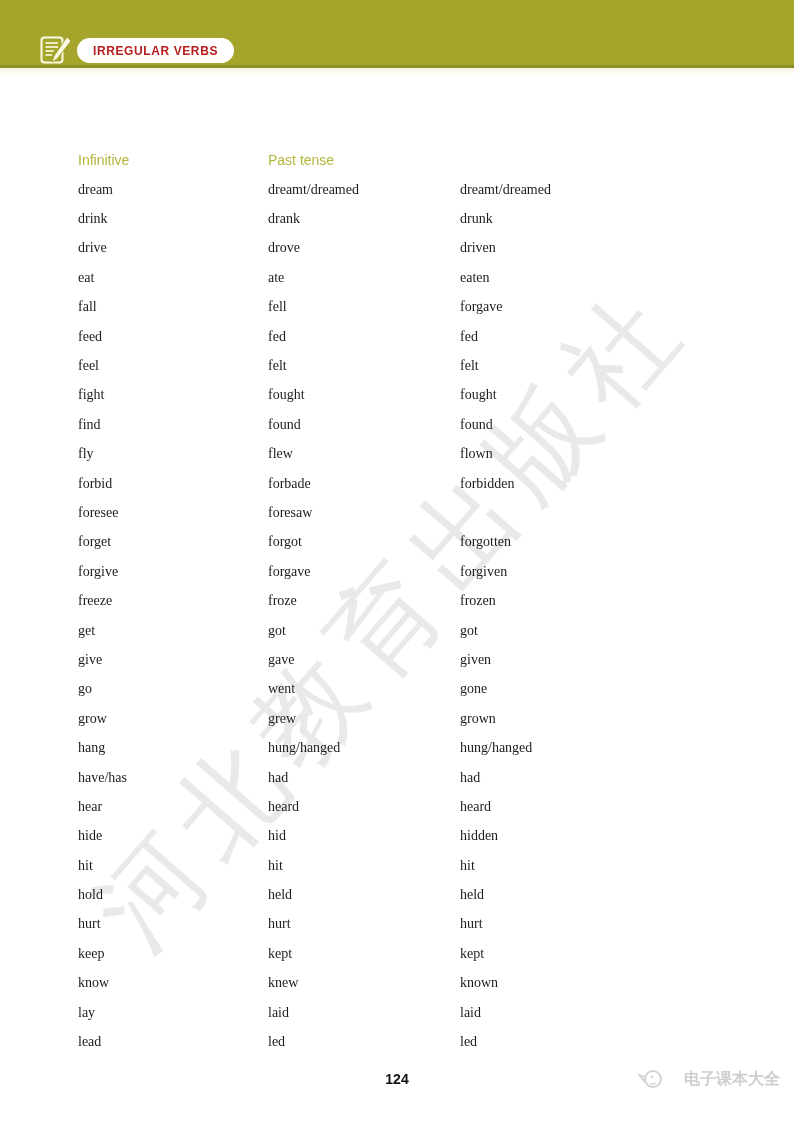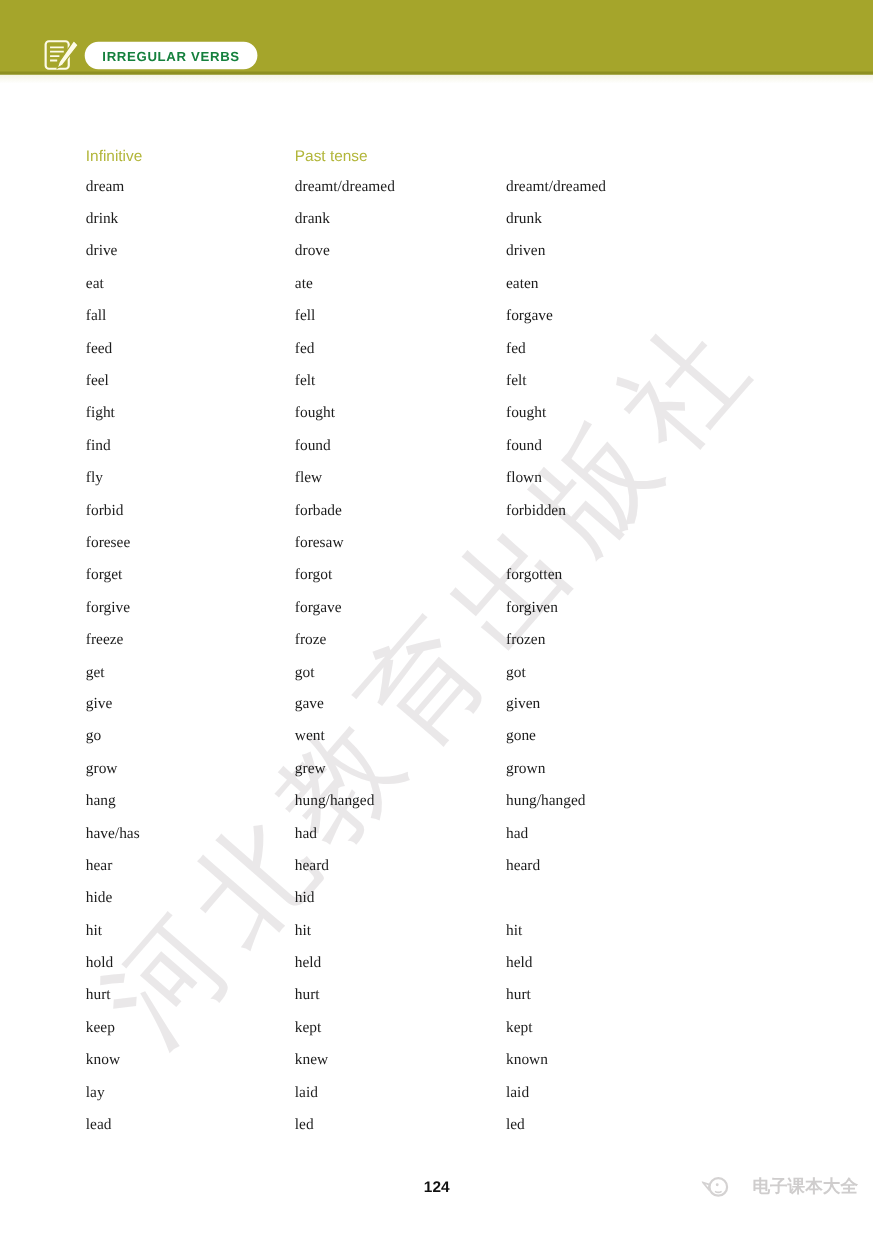--- a/index.html
+++ b/index.html
@@ -19,39 +19,39 @@
     background:linear-gradient(#f4f4e3,#ffffff);
   }
   .doc-icon{position:absolute;left:40px;top:36px;width:32px;height:28px;display:block;}
   .badge{
     position:absolute;left:77px;top:38px;height:25px;min-width:121px;
     background:#ffffff;border-radius:13px;
     display:inline-flex;align-items:center;justify-content:center;
     padding:0 16px;box-sizing:border-box;
   }
   .badge span{
-    font-size:12px;font-weight:bold;letter-spacing:.6px;color:#15803d;
+    font-size:12px;font-weight:bold;letter-spacing:.6px;color:#b91c1c;
   }
 
   
   .press-watermark{
     position:absolute;left:-50px;top:552px;width:880px;height:130px;
     transform:rotate(-49deg);transform-origin:50% 50%;
     font-family:"DejaVu Serif",serif;
     font-size:105px;line-height:130px;letter-spacing:14px;white-space:nowrap;
     text-align:center;color:rgba(186,178,183,0.30);
     pointer-events:none;user-select:none;
   }
 
   
   .verb-table{
     position:absolute;left:78px;top:126px;right:20px;
   }
   .thead,.row{display:grid;grid-template-columns:190px 192px 1fr;align-items:center;}
-  .thead{height:30px;}
+  .thead{height:30px;margin-top:19px;}
   .thead span{
     font-size:14px;color:#b2b63a;font-family:"Liberation Sans",sans-serif;
   }
   .row{height:29.4px;}
   .row .cell{
     font-size:14px;color:#1c1c1c;
     font-family:"Liberation Serif","DejaVu Serif",serif;
   }
 
   
@@ -205,20 +205,21 @@
           <span class="cell">had</span>
         </div>
         <div class="row">
           <span class="cell">hear</span>
           <span class="cell">heard</span>
           <span class="cell">heard</span>
         </div>
         <div class="row">
           <span class="cell">hide</span>
           <span class="cell">hid</span>
+          <span class="cell">hidden</span>
         </div>
         <div class="row">
           <span class="cell">hit</span>
           <span class="cell">hit</span>
           <span class="cell">hit</span>
         </div>
         <div class="row">
           <span class="cell">hold</span>
           <span class="cell">held</span>
           <span class="cell">held</span>

